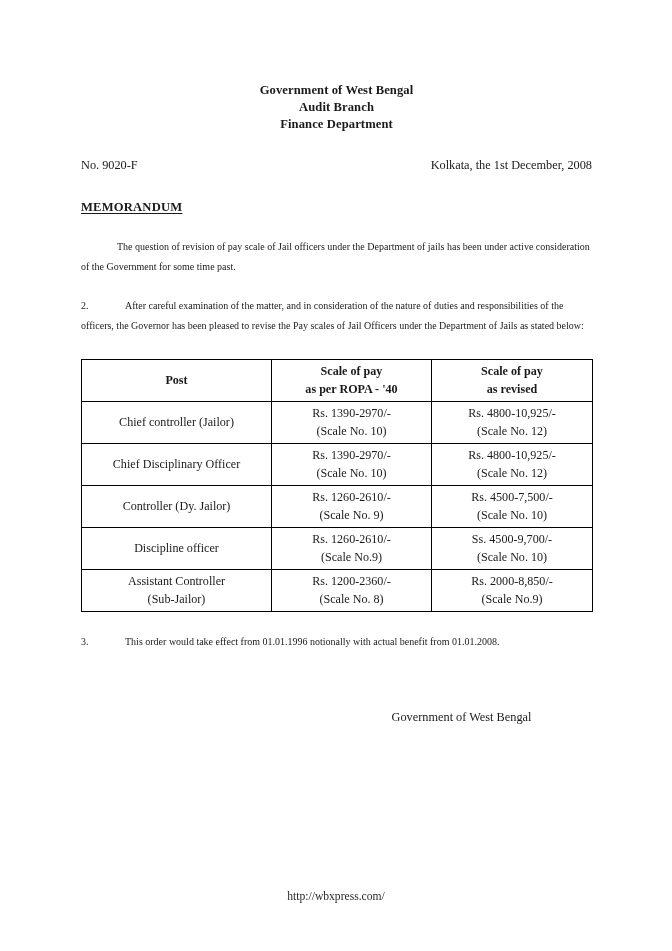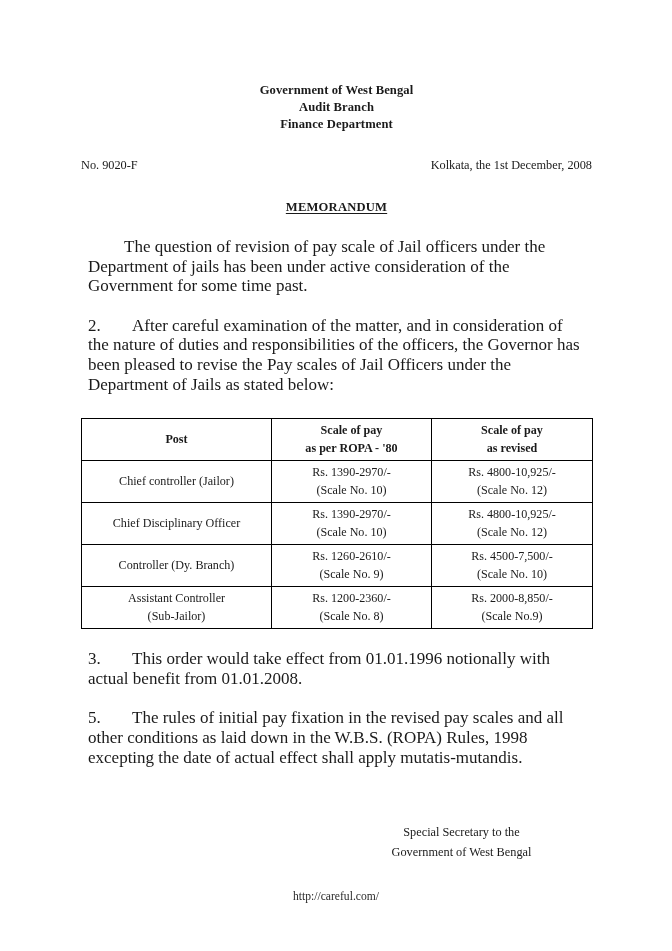--- a/index.html
+++ b/index.html
@@ -46,35 +46,35 @@
     display: flex;
     justify-content: space-between;
     align-items: baseline;
     font-size: 12.3px;
     line-height: 15px;
   }
 
   
   .memo-title-wrap {
     margin-top: 24px;
-    text-align: center;
+    text-align: left;
   }
   .memo-title {
     display: inline-block;
     font-weight: bold;
     font-size: 12.6px;
     text-decoration: underline;
     text-underline-offset: 2px;
     letter-spacing: 0.2px;
   }
 
   
   p.body {
-    margin: 7px;
-    font-size: 17px;
+    margin: 0;
+    font-size: 10px;
     line-height: 19.6px;
     text-align: left;
   }
   p.para-lead { margin-top: 22px; }
   p.para-num  { margin-top: 20px; }
 
   .indent-first { display: inline-block; width: 36px; }
   .num-label    { display: inline-block; width: 44px; }
 
   
@@ -172,21 +172,21 @@
           <col class="c2">
           <col class="c3">
       </colgroup>
       <thead>
         <tr>
           <th>
             <span class="cellline">Post</span>
           </th>
           <th>
             <span class="cellline">Scale of pay</span>
-            <span class="cellline">as per ROPA - '80</span>
+            <span class="cellline">as per ROPA - '40</span>
           </th>
           <th>
             <span class="cellline">Scale of pay</span>
             <span class="cellline">as revised</span>
           </th>
         </tr>
       </thead>
       <tbody>
         <tr>
           <td>
@@ -209,28 +209,41 @@
             <span class="cellline">Rs. 1390-2970/-</span>
             <span class="cellline">(Scale No. 10)</span>
           </td>
           <td>
             <span class="cellline">Rs. 4800-10,925/-</span>
             <span class="cellline">(Scale No. 12)</span>
           </td>
         </tr>
         <tr>
           <td>
-            <span class="cellline">Controller (Dy. Branch)</span>
+            <span class="cellline">Controller (Dy. Jailor)</span>
           </td>
           <td>
             <span class="cellline">Rs. 1260-2610/-</span>
             <span class="cellline">(Scale No. 9)</span>
           </td>
           <td>
             <span class="cellline">Rs. 4500-7,500/-</span>
+            <span class="cellline">(Scale No. 10)</span>
+          </td>
+        </tr>
+        <tr>
+          <td>
+            <span class="cellline">Discipline officer</span>
+          </td>
+          <td>
+            <span class="cellline">Rs. 1260-2610/-</span>
+            <span class="cellline">(Scale No.9)</span>
+          </td>
+          <td>
+            <span class="cellline">Ss. 4500-9,700/-</span>
             <span class="cellline">(Scale No. 10)</span>
           </td>
         </tr>
         <tr>
           <td>
             <span class="cellline">Assistant Controller</span>
             <span class="cellline">(Sub-Jailor)</span>
           </td>
           <td>
             <span class="cellline">Rs. 1200-2360/-</span>
@@ -242,33 +255,29 @@
           </td>
         </tr>
       </tbody>
     </table>
 
     <p class="body para-num">
       <span class="num-label">3.</span><span>This order would take effect from 01.01.1996 notionally with actual benefit from 01.01.2008.</span>
     </p>
 
 
-    <p class="body para-num">
-      <span class="num-label">5.</span><span>The rules of initial pay fixation in the revised pay scales and all other conditions as laid down in the W.B.S. (ROPA) Rules, 1998 excepting the date of actual effect shall apply mutatis-mutandis.</span>
-    </p>
 
 
     <div class="sig-block">
       <div class="sig-inner">
         <div class="sig-desig">
-          <div>Special Secretary to the</div>
           <div>Government of West Bengal</div>
 
         </div>
       </div>
     </div>
 
   </div>
 
   <div class="footer">
-    <span>http://careful.com/</span>
+    <span>http://wbxpress.com/</span>
   </div>
 </div>
 
 </body></html>

